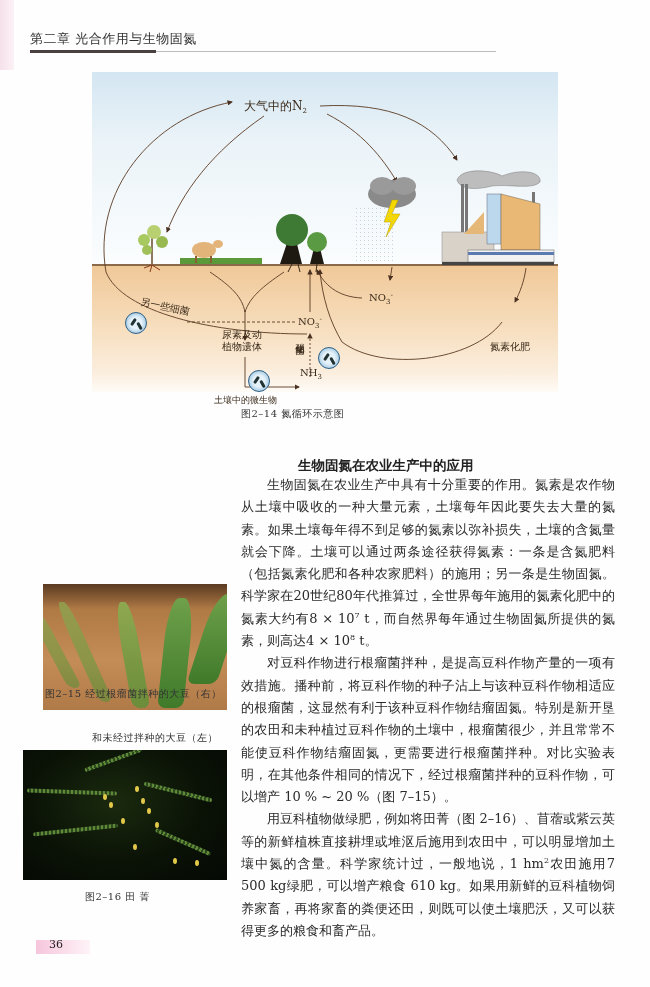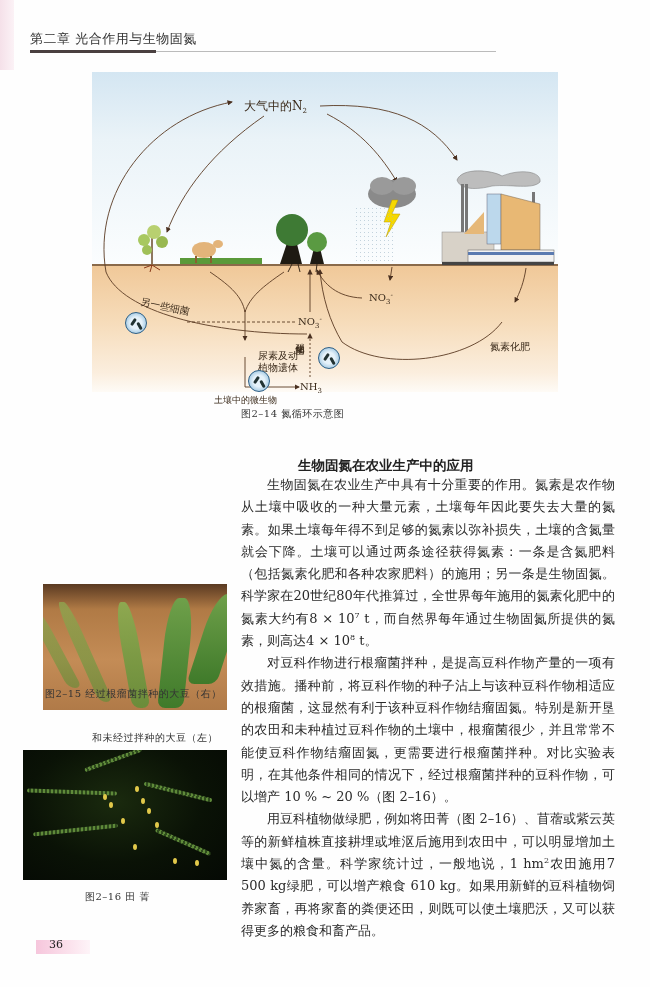--- a/index.html
+++ b/index.html
@@ -165,41 +165,41 @@
       <rect x="350" y="190" width="112" height="3" fill="#444"></rect>
     </g>
 
     <path d="M200,192 L196,200 M206,192 L208,200 M225,192 L224,200" stroke="#3a2a1a" stroke-width="1"></path>
   </svg>
 
   <div class="dlabel big" style="left:152px; top:26px;"><span>大气中的N</span><sub style="font-size:7px;">2</sub></div>
   <div class="dlabel" style="left:48px; top:228px; transform: rotate(12deg);">另一些细菌</div>
   <div class="dlabel" style="left:277px; top:219px;"><span>NO</span><sub style="font-size:7px;">3</sub><sup style="font-size:7px;">-</sup></div>
   <div class="dlabel" style="left:206px; top:243px;"><span>NO</span><sub style="font-size:7px;">3</sub><sup style="font-size:7px;">-</sup></div>
-  <div class="dlabel" style="left:130px; top:278px; line-height:12px; text-align:center;margin-left:36px;">
+  <div class="dlabel" style="left:130px; top:257px; line-height:12px; text-align:center;">
     <div>尿素及动</div>
     <div>植物遗体</div>
   </div>
   <div class="dlabel vert" style="left:201px; top:264px; font-size:9px;">硝化细菌</div>
-  <div class="dlabel" style="left:208px; top:309px;"><span>NH</span><sub style="font-size:7px;">3</sub></div>
+  <div class="dlabel" style="left:208px; top:295px;"><span>NH</span><sub style="font-size:7px;">3</sub></div>
   <div class="dlabel" style="left:122px; top:322px; font-size:9px;">土壤中的微生物</div>
   <div class="dlabel" style="left:398px; top:232px;margin-top:36px;">氮素化肥</div>
 
   <div class="bacteria" style="left:33px; top:240px;"></div>
   <div class="bacteria" style="left:226px; top:275px;"></div>
   <div class="bacteria" style="left:156px; top:298px;"></div>
 </div>
 
 <div class="fig-caption" style="left:241px; top:407px;">图2–14    氮循环示意图</div>
 
 <div class="section-title">生物固氮在农业生产中的应用</div>
 
 <div class="body-text" id="para-block">
   <p><span>生物固氮在农业生产中具有十分重要的作用。氮素是农作物从土壤中吸收的一种大量元素，土壤每年因此要失去大量的氮素。如果土壤每年得不到足够的氮素以弥补损失，土壤的含氮量就会下降。土壤可以通过两条途径获得氮素：一条是含氮肥料（包括氮素化肥和各种农家肥料）的施用；另一条是生物固氮。科学家在20世纪80年代推算过，全世界每年施用的氮素化肥中的氮素大约有8 × 10</span><sup>7</sup><span> t，而自然界每年通过生物固氮所提供的氮素，则高达4 × 10</span><sup>8</sup><span> t。</span></p>
-  <p>对豆科作物进行根瘤菌拌种，是提高豆科作物产量的一项有效措施。播种前，将豆科作物的种子沾上与该种豆科作物相适应的根瘤菌，这显然有利于该种豆科作物结瘤固氮。特别是新开垦的农田和未种植过豆科作物的土壤中，根瘤菌很少，并且常常不能使豆科作物结瘤固氮，更需要进行根瘤菌拌种。对比实验表明，在其他条件相同的情况下，经过根瘤菌拌种的豆科作物，可以增产 10 % ~ 20 %（图 2–16）。</p>
+  <p>对豆科作物进行根瘤菌拌种，是提高豆科作物产量的一项有效措施。播种前，将豆科作物的种子沾上与该种豆科作物相适应的根瘤菌，这显然有利于该种豆科作物结瘤固氮。特别是新开垦的农田和未种植过豆科作物的土壤中，根瘤菌很少，并且常常不能使豆科作物结瘤固氮，更需要进行根瘤菌拌种。对比实验表明，在其他条件相同的情况下，经过根瘤菌拌种的豆科作物，可以增产 10 % ~ 20 %（图 7–15）。</p>
   <p><span>用豆科植物做绿肥，例如将田菁（图 2–16）、苜蓿或紫云英等的新鲜植株直接耕埋或堆沤后施用到农田中，可以明显增加土壤中氮的含量。科学家统计过，一般地说，1 hm</span><sup>2</sup><span>农田施用7 500 kg绿肥，可以增产粮食 610 kg。如果用新鲜的豆科植物饲养家畜，再将家畜的粪便还田，则既可以使土壤肥沃，又可以获得更多的粮食和畜产品。</span></p>
 </div>
 
 <div class="photo photo-soy">
   <div class="row" style="left:4px; top:24px; width:14px; height:80px; transform:skewX(28deg); opacity:.7;"></div>
   <div class="row" style="left:34px; top:18px; width:14px; height:100px; transform:skewX(24deg); opacity:.75;"></div>
   <div class="row" style="left:80px; top:18px; width:18px; height:106px; transform:skewX(10deg);"></div>
   <div class="row" style="left:120px; top:14px; width:26px; height:110px; transform:skewX(-6deg); background:linear-gradient(#6fa04a,#3f7a2a);"></div>
   <div class="row" style="left:158px; top:10px; width:30px; height:90px; transform:skewX(-18deg); background:linear-gradient(#6fa04a,#3f7a2a);"></div>
 </div>

